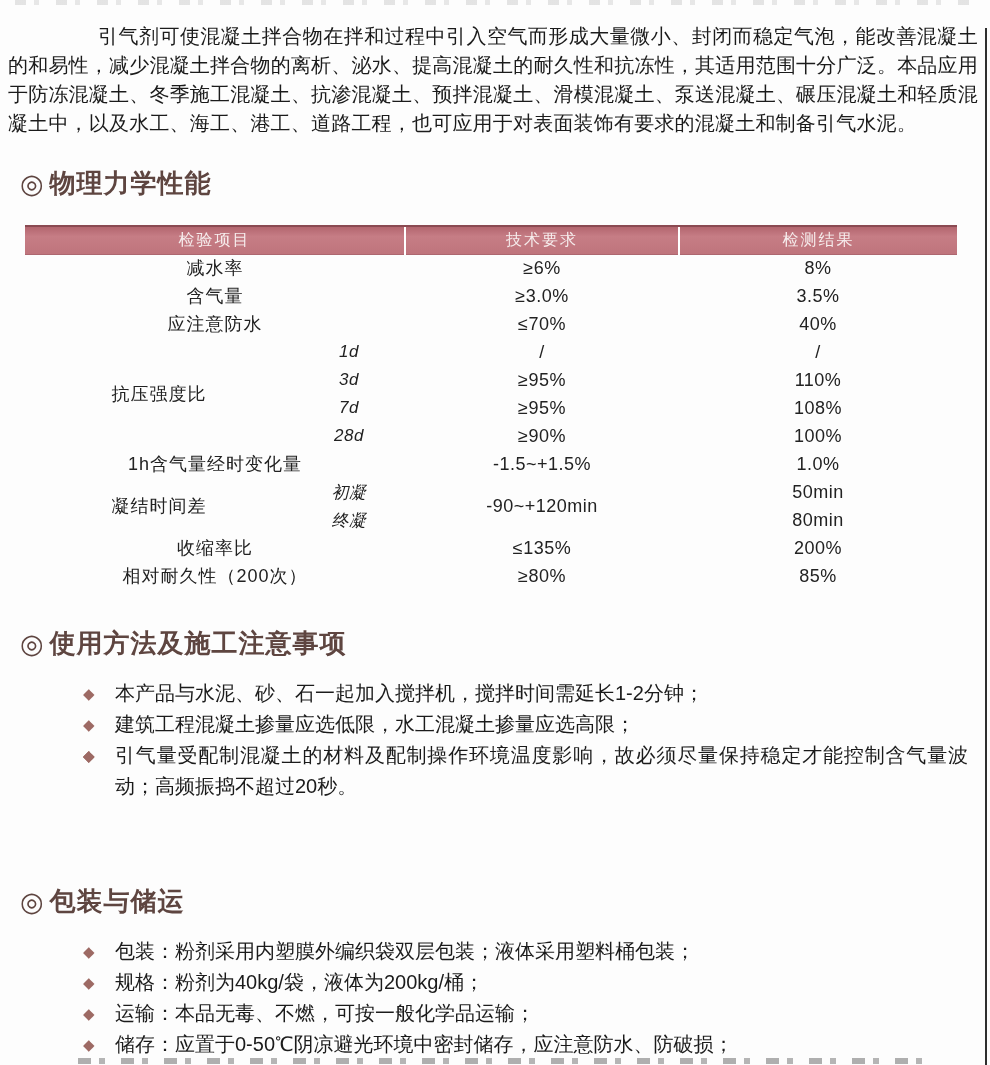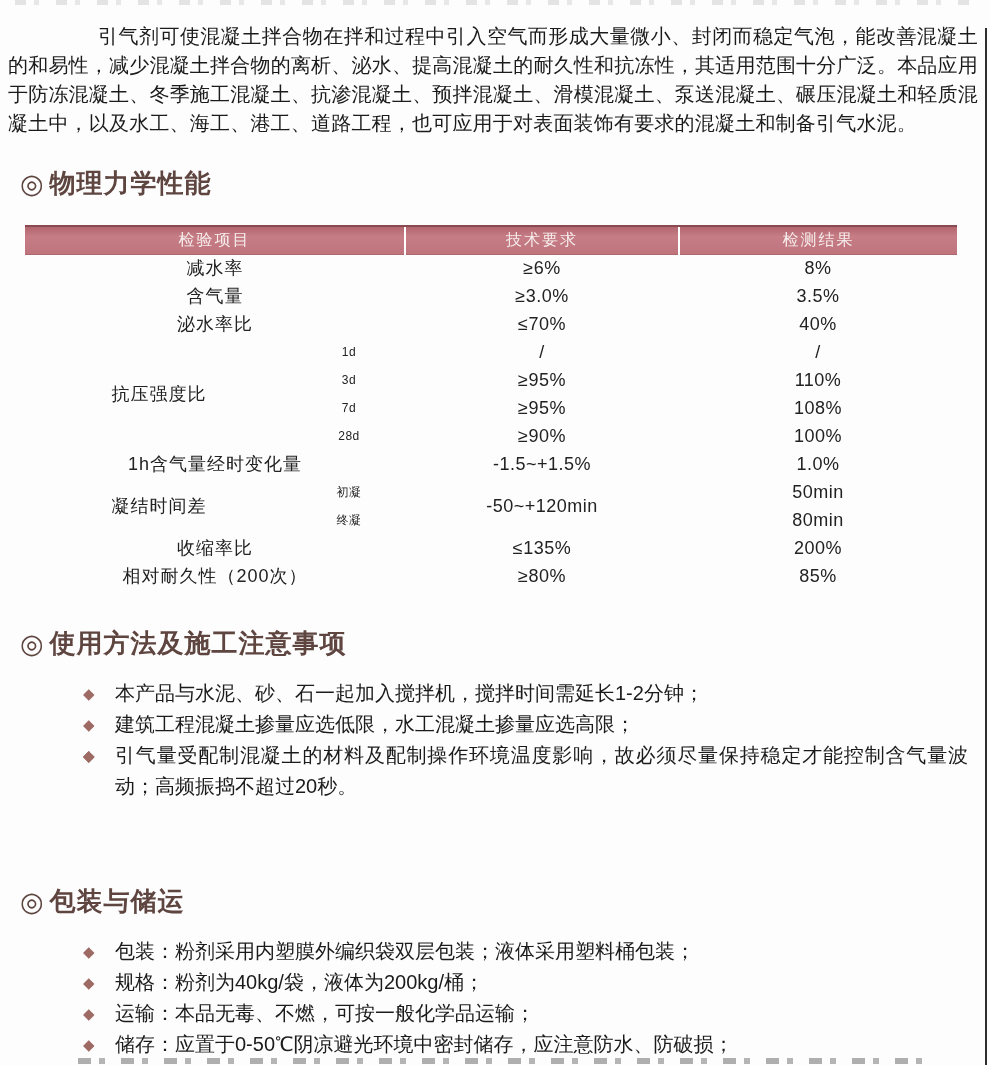--- a/index.html
+++ b/index.html
@@ -67,21 +67,21 @@
   .perf-table thead th.sep { border-left: 2px solid #ffffff; }
   .perf-table tbody td {
     height: 28px;
     font-size: 18px;
     color: #222222;
     text-align: center;
     vertical-align: middle;
     letter-spacing: 0.5px;
   }
   .perf-table td.item { letter-spacing: 1px; text-align: center; }
-  .perf-table td.sub  { font-size: 12px; }
+  .perf-table td.sub  { font-size: 17px; font-style: italic; }
   
   .bullets {
     position: absolute; left: 82px; width: 886px;
     list-style: none;
   }
   #usage-list     { top: 678px; }
   #packaging-list { top: 936px; }
   .bullets li {
     position: relative;
     padding-left: 33px;
@@ -130,21 +130,21 @@
         <td colspan="2" class="item">减水率</td>
         <td>≥6%</td>
         <td>8%</td>
       </tr>
       <tr>
         <td colspan="2" class="item">含气量</td>
         <td>≥3.0%</td>
         <td>3.5%</td>
       </tr>
       <tr>
-        <td colspan="2" class="item">泌水率比</td>
+        <td colspan="2" class="item">应注意防水</td>
         <td>≤70%</td>
         <td>40%</td>
       </tr>
       <tr>
         <td rowspan="4" class="item">抗压强度比</td>
         <td class="sub">1d</td>
         <td>/</td>
         <td>/</td>
       </tr>
       <tr>
@@ -163,21 +163,21 @@
         <td>100%</td>
       </tr>
       <tr>
         <td colspan="2" class="item">1h含气量经时变化量</td>
         <td>-1.5~+1.5%</td>
         <td>1.0%</td>
       </tr>
       <tr>
         <td rowspan="2" class="item">凝结时间差</td>
         <td class="sub">初凝</td>
-        <td rowspan="2">-50~+120min</td>
+        <td rowspan="2">-90~+120min</td>
         <td>50min</td>
       </tr>
       <tr>
         <td class="sub">终凝</td>
         <td>80min</td>
       </tr>
       <tr>
         <td colspan="2" class="item">收缩率比</td>
         <td>≤135%</td>
         <td>200%</td>

